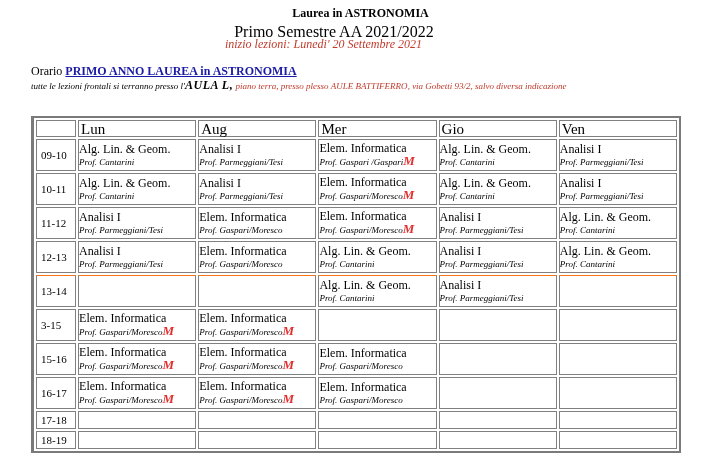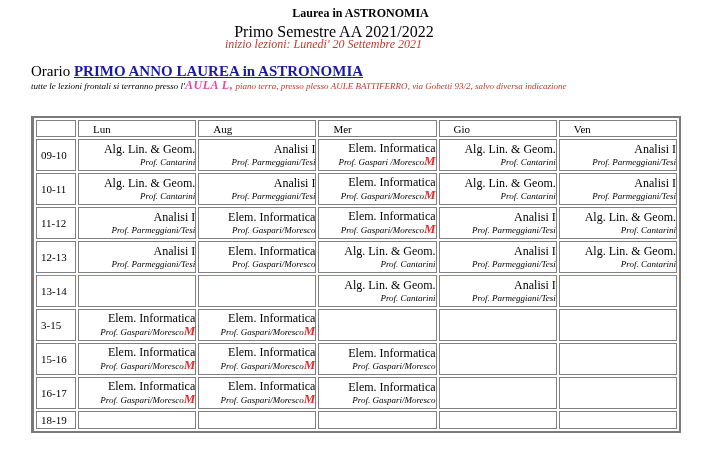--- a/index.html
+++ b/index.html
@@ -13,50 +13,50 @@
   }
   .subtitle {
     position: absolute; left: 0; width: 668px; top: 26px; text-align: center;
     font-size: 16px; line-height: 11px;
   }
   .start {
     position: absolute; left: 4px; width: 639px; top: 38px; text-align: center;
     font-size: 12px; font-style: italic; color: #c0392b; line-height: 13px;
   }
   .orario {
-    position: absolute; left: 31px; top: 65px; font-size: 15px; line-height: 13px;
+    position: absolute; left: 31px; top: 65px; font-size: 12px; line-height: 13px;
   }
   .orario a { color: #1a1aa6; font-weight: bold; text-decoration: underline; }
   .note {
     position: absolute; left: 31px; top: 80px; font-size: 9px; font-style: italic;
     line-height: 11px; white-space: nowrap;
   }
   .note .red { color: #c0392b; font-style: italic; }
-  .note .aula { color: #ec4899; font-size: 12px; font-weight: bold; font-style: normal;
+  .note .aula { color: #000000; font-size: 12px; font-weight: bold; font-style: normal;
     font-family: "Liberation Serif", serif; letter-spacing: 0.5px; }
   .note .aula i { font-style: italic; }
 
   table.timetable {
     position: absolute; left: 31px; top: 116px;
     border-collapse: separate; border-spacing: 2px;
     border: 2px solid #7a7a7a; border-left-width: 3px;
     width: 650px;
   }
   table.timetable td {
     border: 1px solid #808080;
     padding: 0; font-size: 11px; line-height: 12px; vertical-align: middle;
   }
   col.c-hour { width: 40px; }
   col.c-day { width: 118px; }
-  tr.hdr td { height: 15px; padding-left: 14px; font-size: 11px; }
+  tr.hdr td { height: 15px; padding-left: 2px; font-size: 15px; }
   tr.empty td { height: 16px; }
   tr.lesson td { height: 30px; }
   tr.sep-top td { border-top: 1px solid #f97316; }
   td.hour { padding-left: 4px !important; font-size: 11px; }
-  .cell { text-align: right; }
+  .cell { text-align: left; }
   .course { font-size: 12px; display: block; line-height: 13px; }
   .prof { font-size: 9px; font-style: italic; display: block; line-height: 12px; }
   .mark { color: #e03030; font-weight: bold; font-style: italic; font-size: 13px; }
 </style>
 </head>
 <body>
 
 <div class="title">Laurea in ASTRONOMIA</div>
 <div class="subtitle">Primo Semestre AA 2021/2022</div>
 <div class="start">inizio lezioni: Lunedi' 20 Settembre 2021</div>
@@ -93,21 +93,21 @@
         <td class="cell">
           <span class="course">Alg. Lin. &amp; Geom.</span>
           <span class="prof"><span>Prof. Cantarini</span></span>
         </td>
         <td class="cell">
           <span class="course">Analisi I</span>
           <span class="prof"><span>Prof. Parmeggiani/Tesi</span></span>
         </td>
         <td class="cell">
           <span class="course">Elem. Informatica</span>
-          <span class="prof"><span>Prof. Gaspari /Moresco</span><span class="mark">M</span></span>
+          <span class="prof"><span>Prof. Gaspari /Gaspari</span><span class="mark">M</span></span>
         </td>
         <td class="cell">
           <span class="course">Alg. Lin. &amp; Geom.</span>
           <span class="prof"><span>Prof. Cantarini</span></span>
         </td>
         <td class="cell">
           <span class="course">Analisi I</span>
           <span class="prof"><span>Prof. Parmeggiani/Tesi</span></span>
         </td>
       </tr>
@@ -236,20 +236,28 @@
           <span class="prof"><span>Prof. Gaspari/Moresco</span><span class="mark">M</span></span>
         </td>
         <td class="cell">
           <span class="course">Elem. Informatica</span>
           <span class="prof"><span>Prof. Gaspari/Moresco</span></span>
         </td>
         <td class="cell"></td>
         <td class="cell"></td>
       </tr>
       <tr class="empty">
+        <td class="hour">17-18</td>
+        <td class="cell"></td>
+        <td class="cell"></td>
+        <td class="cell"></td>
+        <td class="cell"></td>
+        <td class="cell"></td>
+      </tr>
+      <tr class="empty">
         <td class="hour">18-19</td>
         <td class="cell"></td>
         <td class="cell"></td>
         <td class="cell"></td>
         <td class="cell"></td>
         <td class="cell"></td>
       </tr>
     </tbody>
 </table>
 

